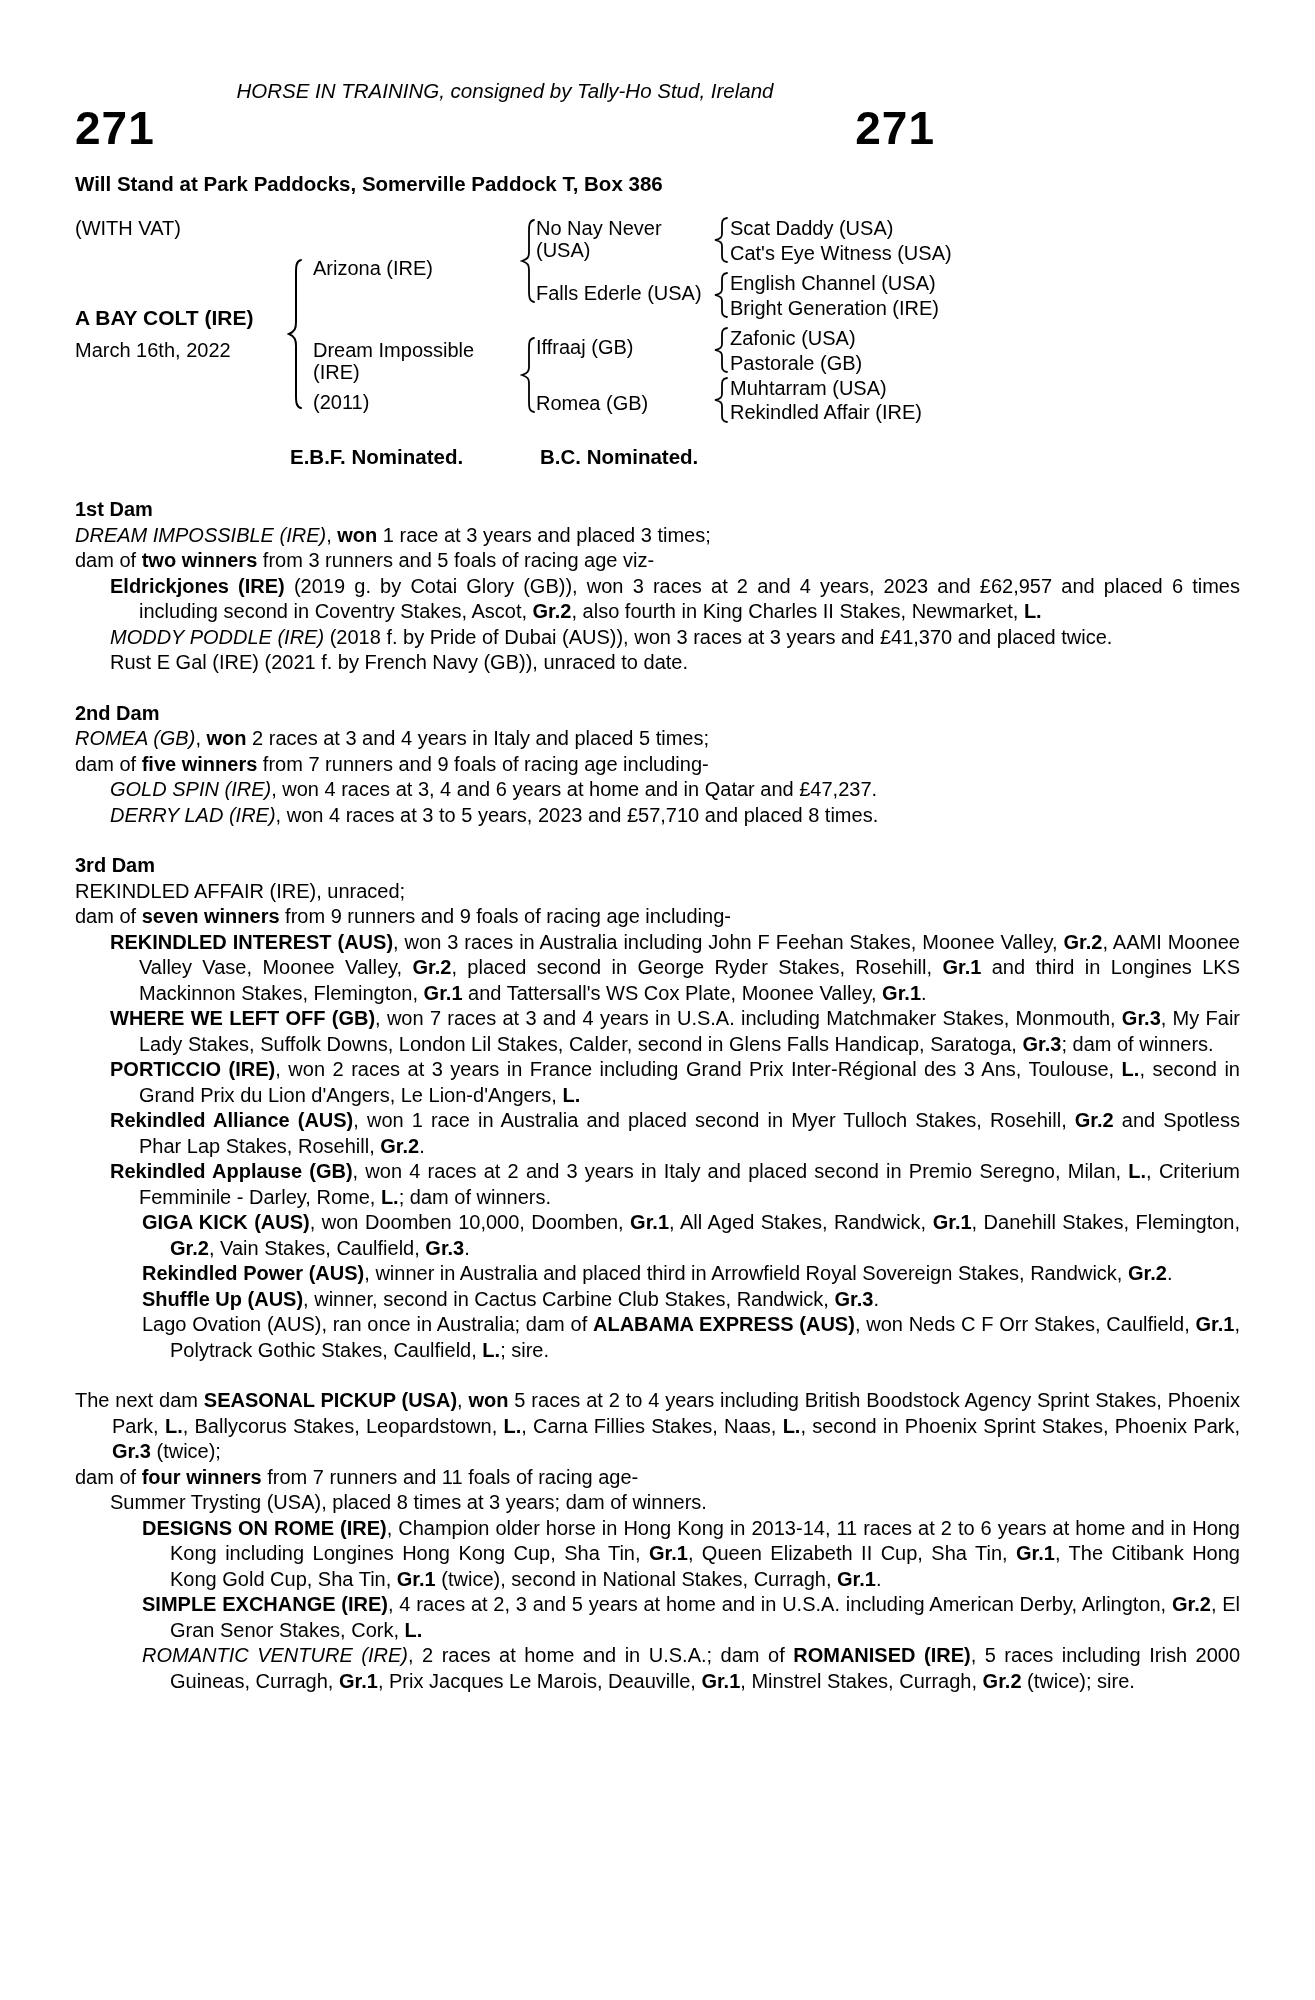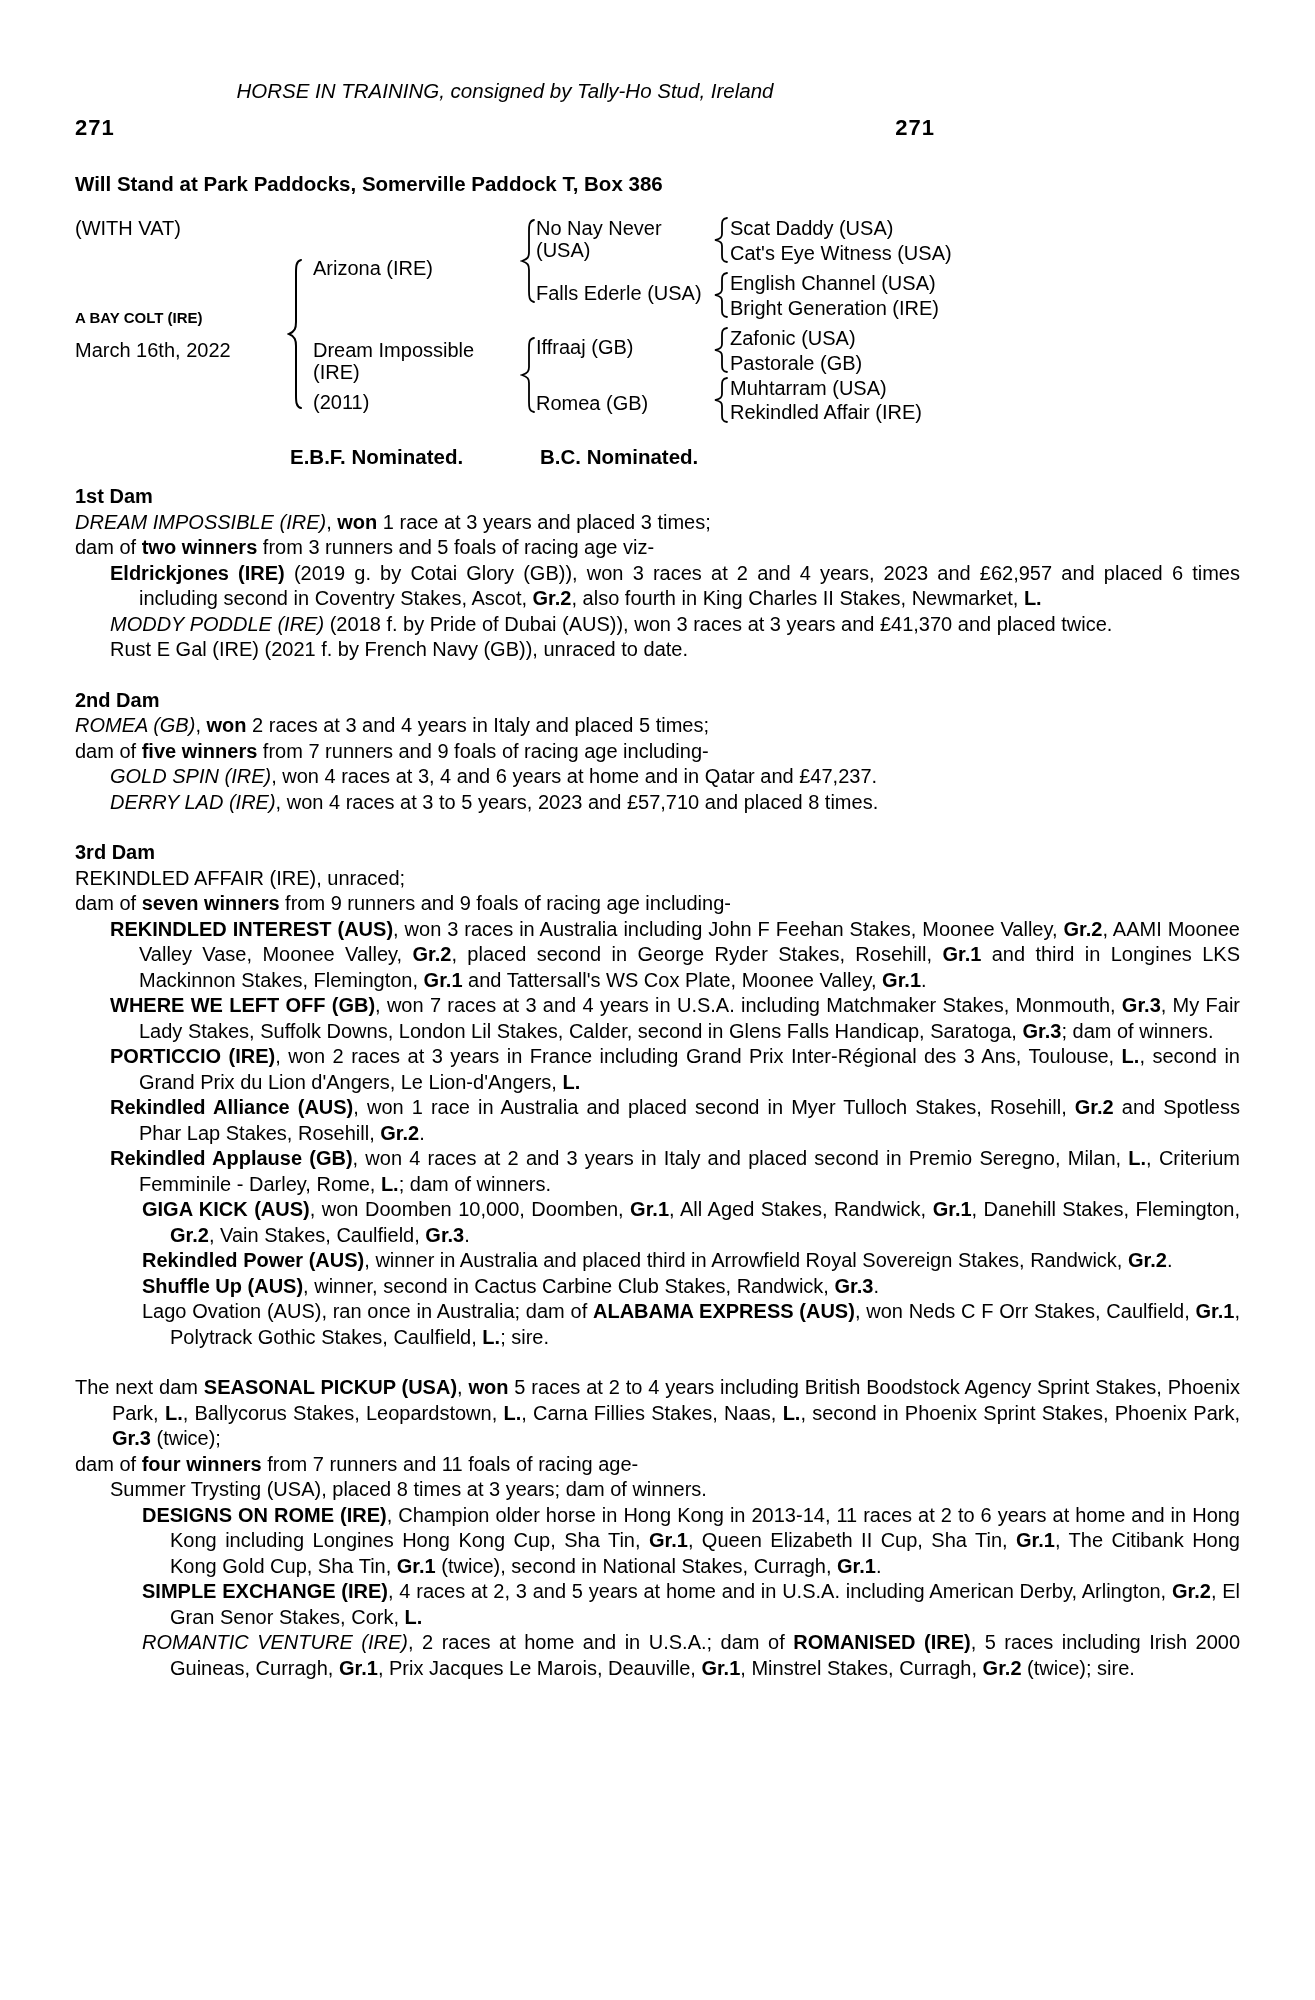--- a/index.html
+++ b/index.html
@@ -6,36 +6,36 @@
   .page {
     position:relative; width:1315px; height:2000px; margin:0 auto;
     background:#ffffff; color:#000;
     font-family:"Liberation Sans","DejaVu Sans",sans-serif;
     font-size:20px; line-height:25.5px;
     box-sizing:border-box; padding:78px 75px 0 75px;
     overflow:hidden;
   }
   .consign-line { width:860px; text-align:center; font-style:italic; font-size:20.5px; line-height:26px; }
   .lot-row { width:860px; display:flex; justify-content:space-between; margin-top:6px; }
-  .lot-num { font-weight:bold; font-size:22px; line-height:36px; letter-spacing:1px; }
+  .lot-num { font-weight:bold; font-size:46px; line-height:36px; letter-spacing:1px; }
   .stand-line { font-weight:bold; font-size:20.5px; line-height:26px; margin-top:25px; }
 
   .pedigree { position:relative; height:206px; margin-top:20px; }
   .ped-item { position:absolute; white-space:nowrap; line-height:22px; font-size:20px; }
-  .ped-subject-name { font-weight:bold; font-size:15px; }
+  .ped-subject-name { font-weight:bold; font-size:21px; }
   .brace { position:absolute; }
 
   .noms { position:relative; height:26px; margin-top:21px; font-weight:bold; font-size:20.5px; }
   .noms span { position:absolute; top:0; white-space:nowrap; }
   .nom-ebf { left:215px; }
   .nom-bc  { left:465px; }
 
   .body-text { width:1165px; }
   .sec { margin-top:25px; }
-  .sec-first { margin-top:14px; }
+  .sec-first { margin-top:27px; }
   .sec-head { font-weight:bold; margin:0; }
   p { margin:0; text-align:justify; }
   .p1 { padding-left:64px; text-indent:-29px; }
   .p2 { padding-left:95px; text-indent:-28px; }
   .hang { padding-left:37px; text-indent:-37px; }
 </style>
 </head>
 <body>
 
 <div class="page">

